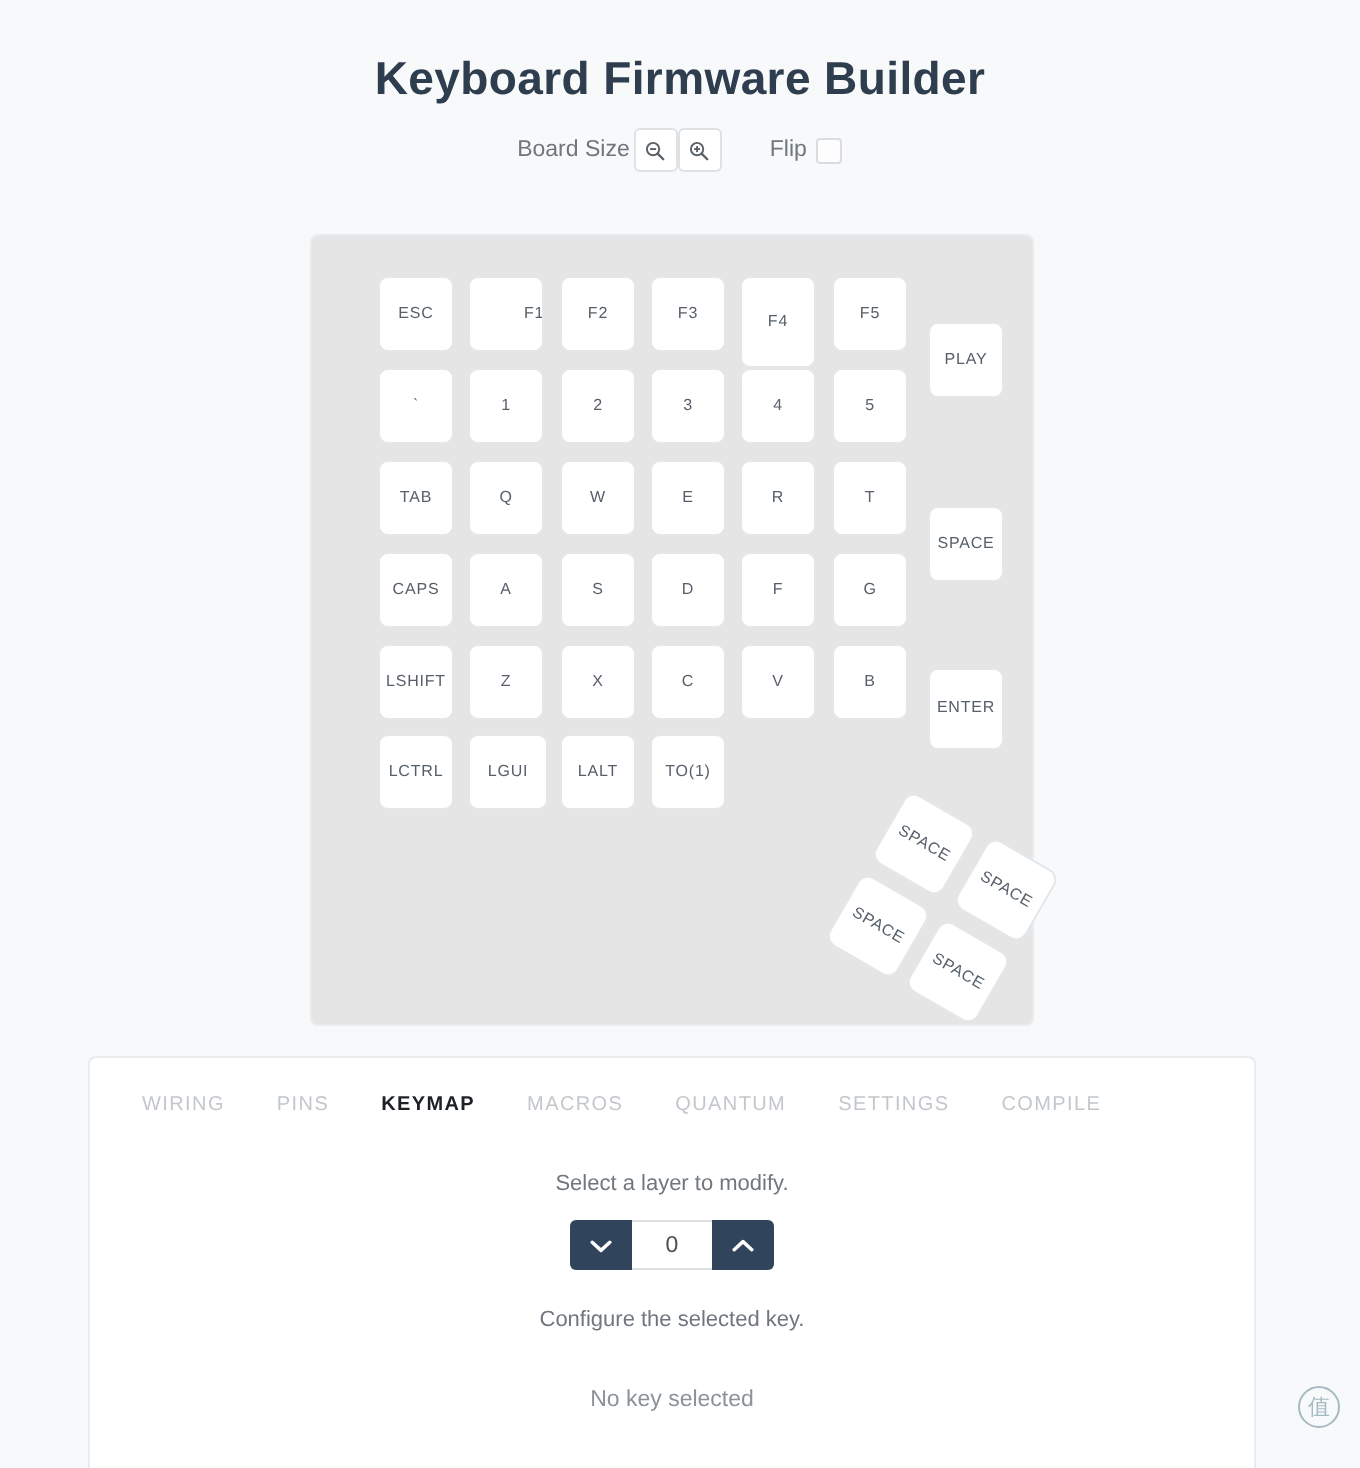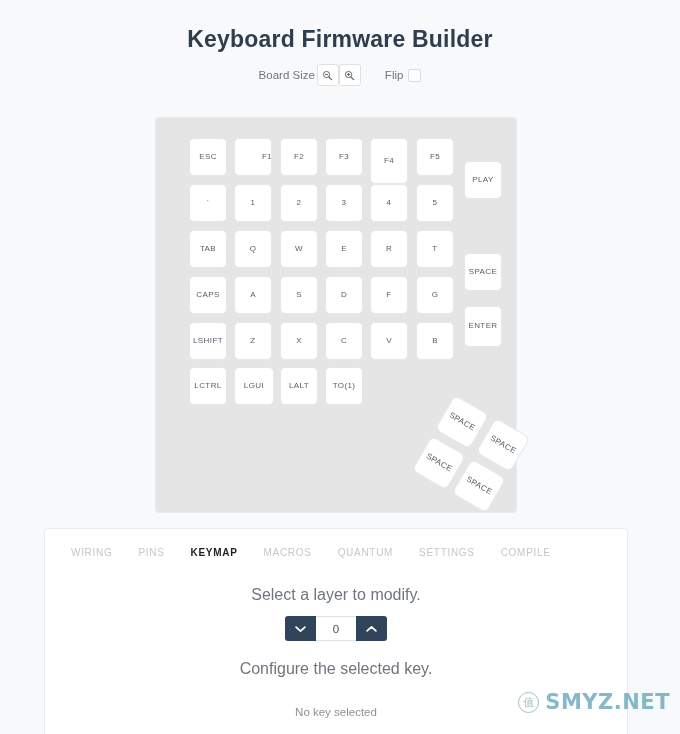--- a/index.html
+++ b/index.html
@@ -118,21 +118,21 @@
     letter-spacing: 0.7px;
     color: #c3c7cb;
     padding: 0 13px;
     cursor: pointer;
     white-space: nowrap;
   }
   .tab.active { color: #1d2025; font-weight: bold; }
 
   .panel-body { text-align: center; padding-top: 23px; }
   .hint {
-    font-size: 16px;
+    font-size: 11px;
     color: #6f767d;
   }
   .stepper {
     display: flex;
     align-items: stretch;
     justify-content: center;
     margin: 12px 0 0 0;
   }
   .step-btn {
     width: 31px; height: 25px;
@@ -312,21 +312,21 @@
         </div>
         <div class="key" style="left: 169px; top: 204px; width: 38px; height: 38px;">
           <span>C</span>
         </div>
         <div class="key" style="left: 214px; top: 204px; width: 38px; height: 38px;">
           <span>V</span>
         </div>
         <div class="key" style="left: 260px; top: 204px; width: 38px; height: 38px;">
           <span>B</span>
         </div>
-        <div class="key" style="left: 308px; top: 188px; width: 38px; height: 41px;">
+        <div class="key" style="left: 308px; top: 216px; width: 38px; height: 41px;">
           <span>ENTER</span>
         </div>
         <div class="key" style="left: 33px; top: 249px; width: 38px; height: 38px;">
           <span>LCTRL</span>
         </div>
         <div class="key" style="left: 78px; top: 249px; width: 40px; height: 38px;">
           <span>LGUI</span>
         </div>
         <div class="key" style="left: 124px; top: 249px; width: 38px; height: 38px;">
           <span>LALT</span>
@@ -381,16 +381,15 @@
         </button>
       </div>
 
       <div class="hint configure-hint">Configure the selected key.</div>
       <div class="nokey">No key selected</div>
     </div>
   </div>
 
   <div class="watermark">
     <span class="wm-badge">值</span>
-    <span class="wm-text">SMYZ.NET</span>
   </div>
 
 </div>
 
 </body></html>

